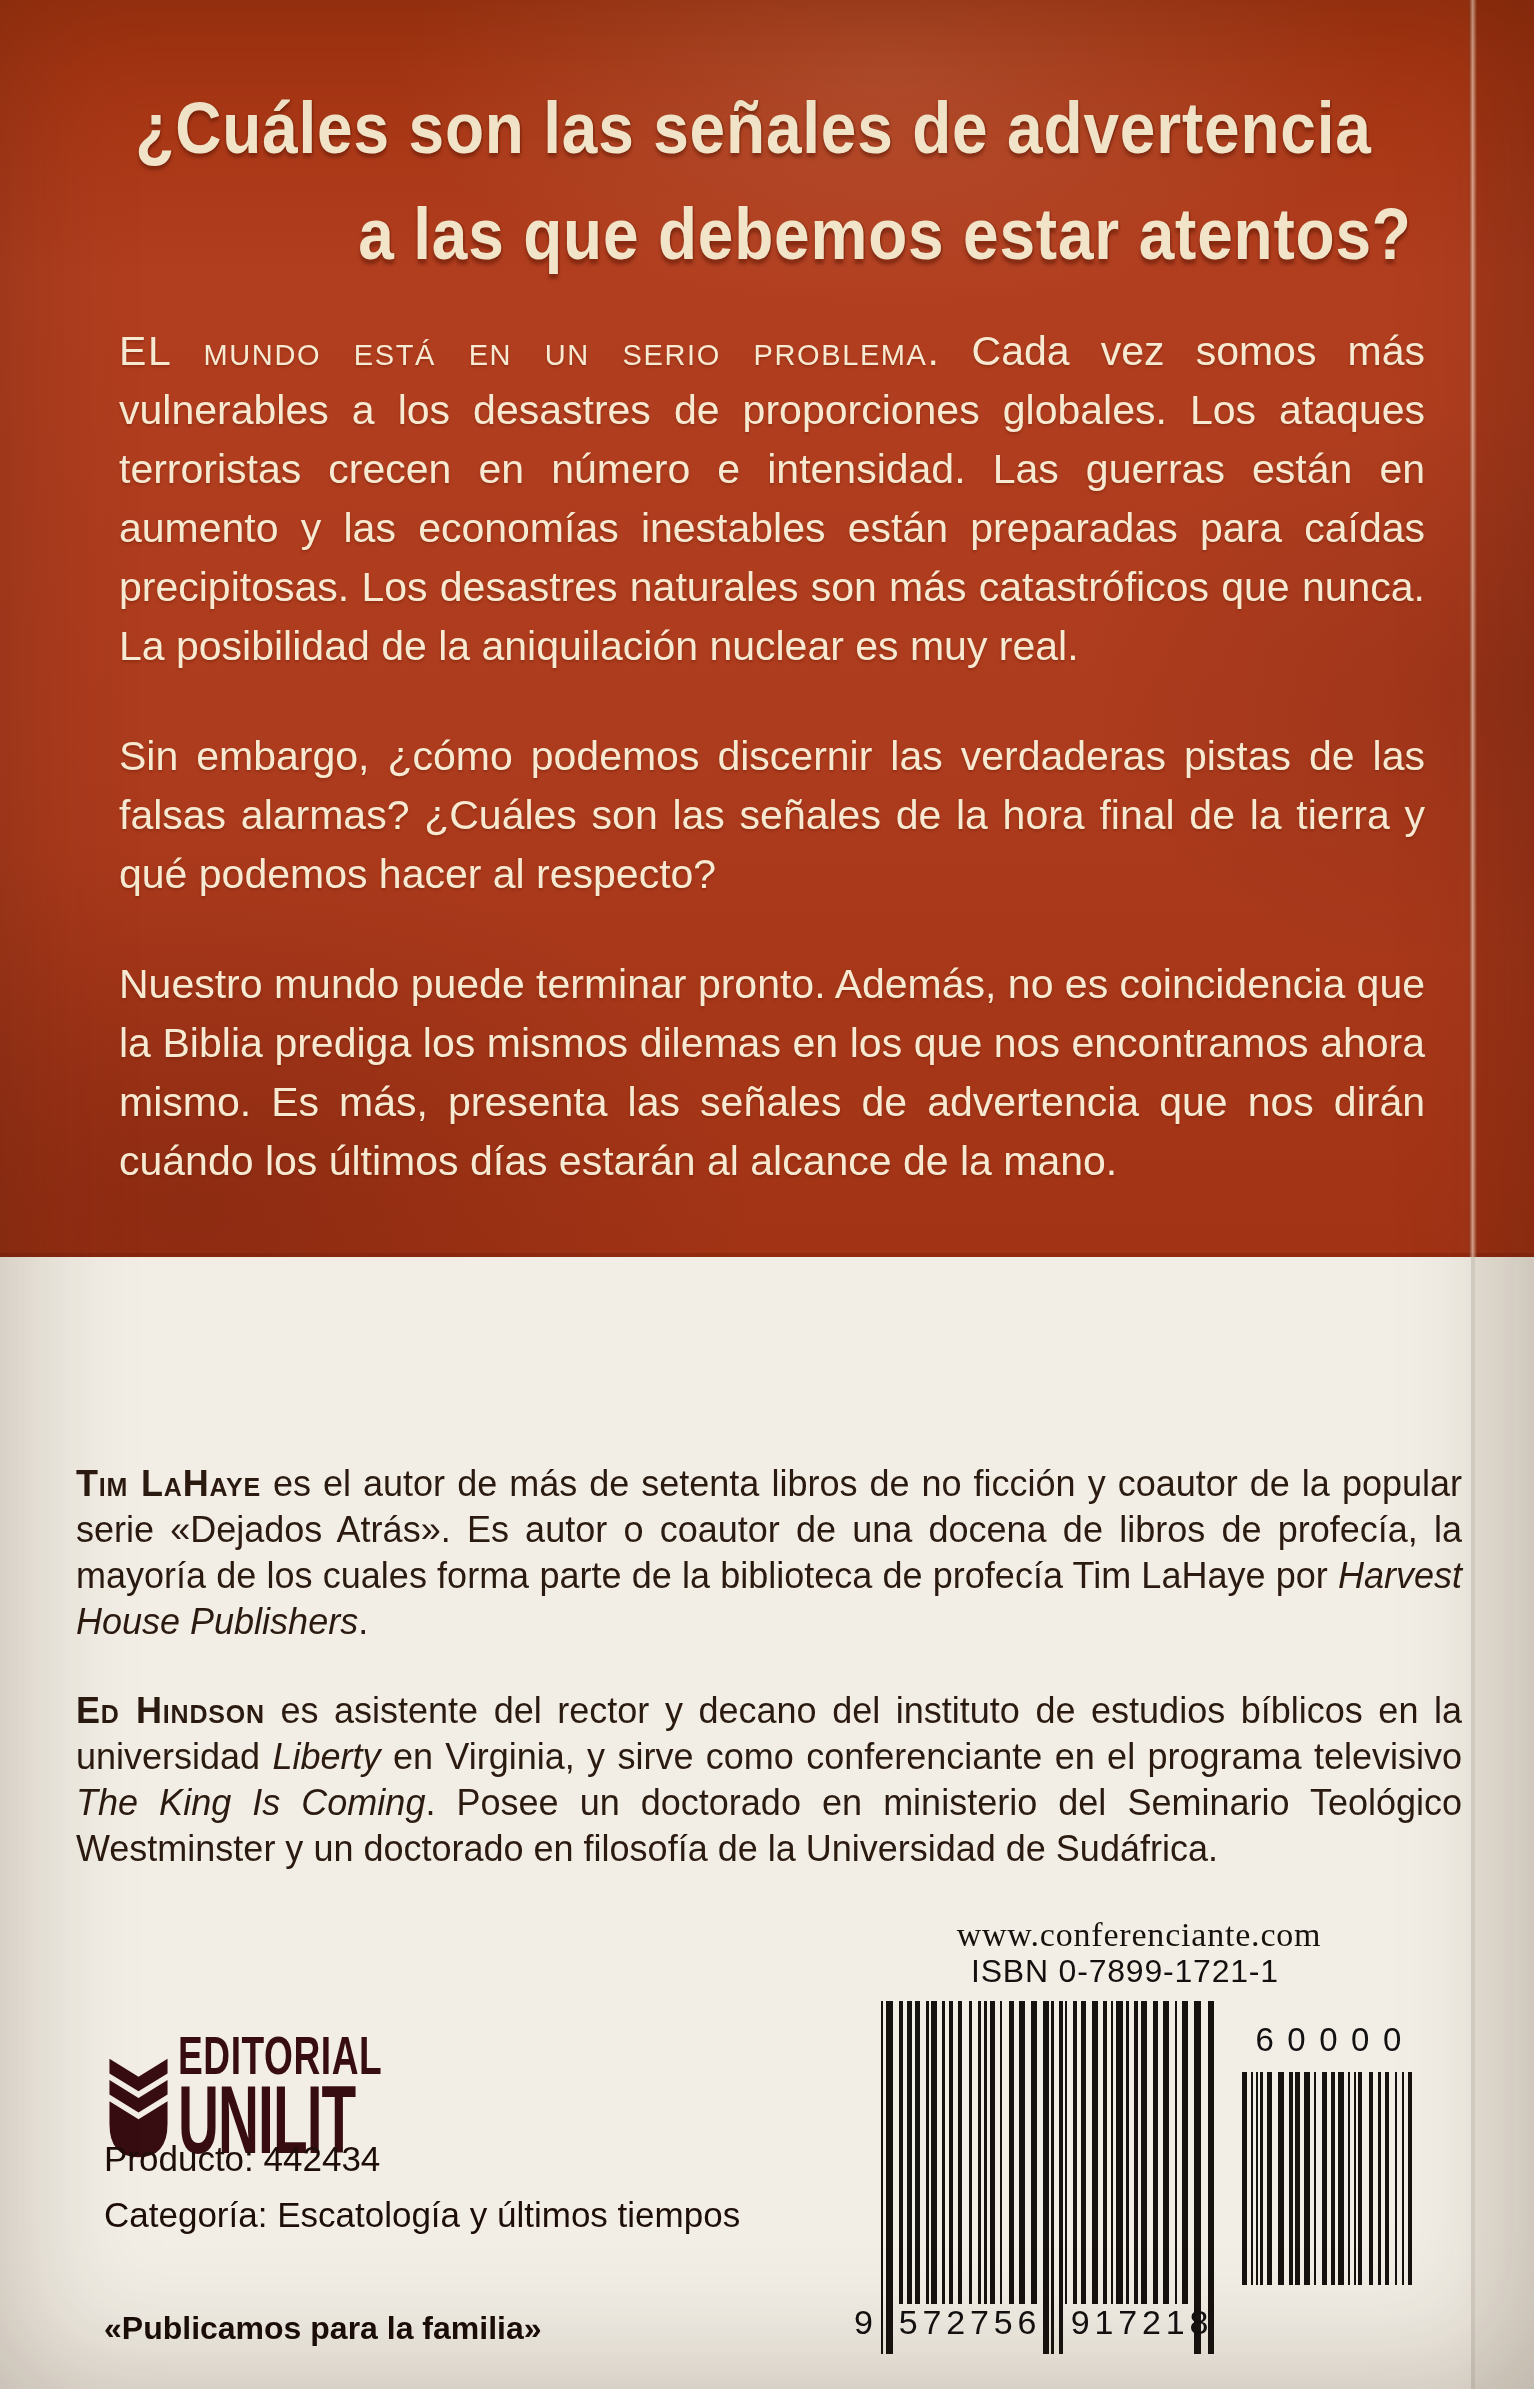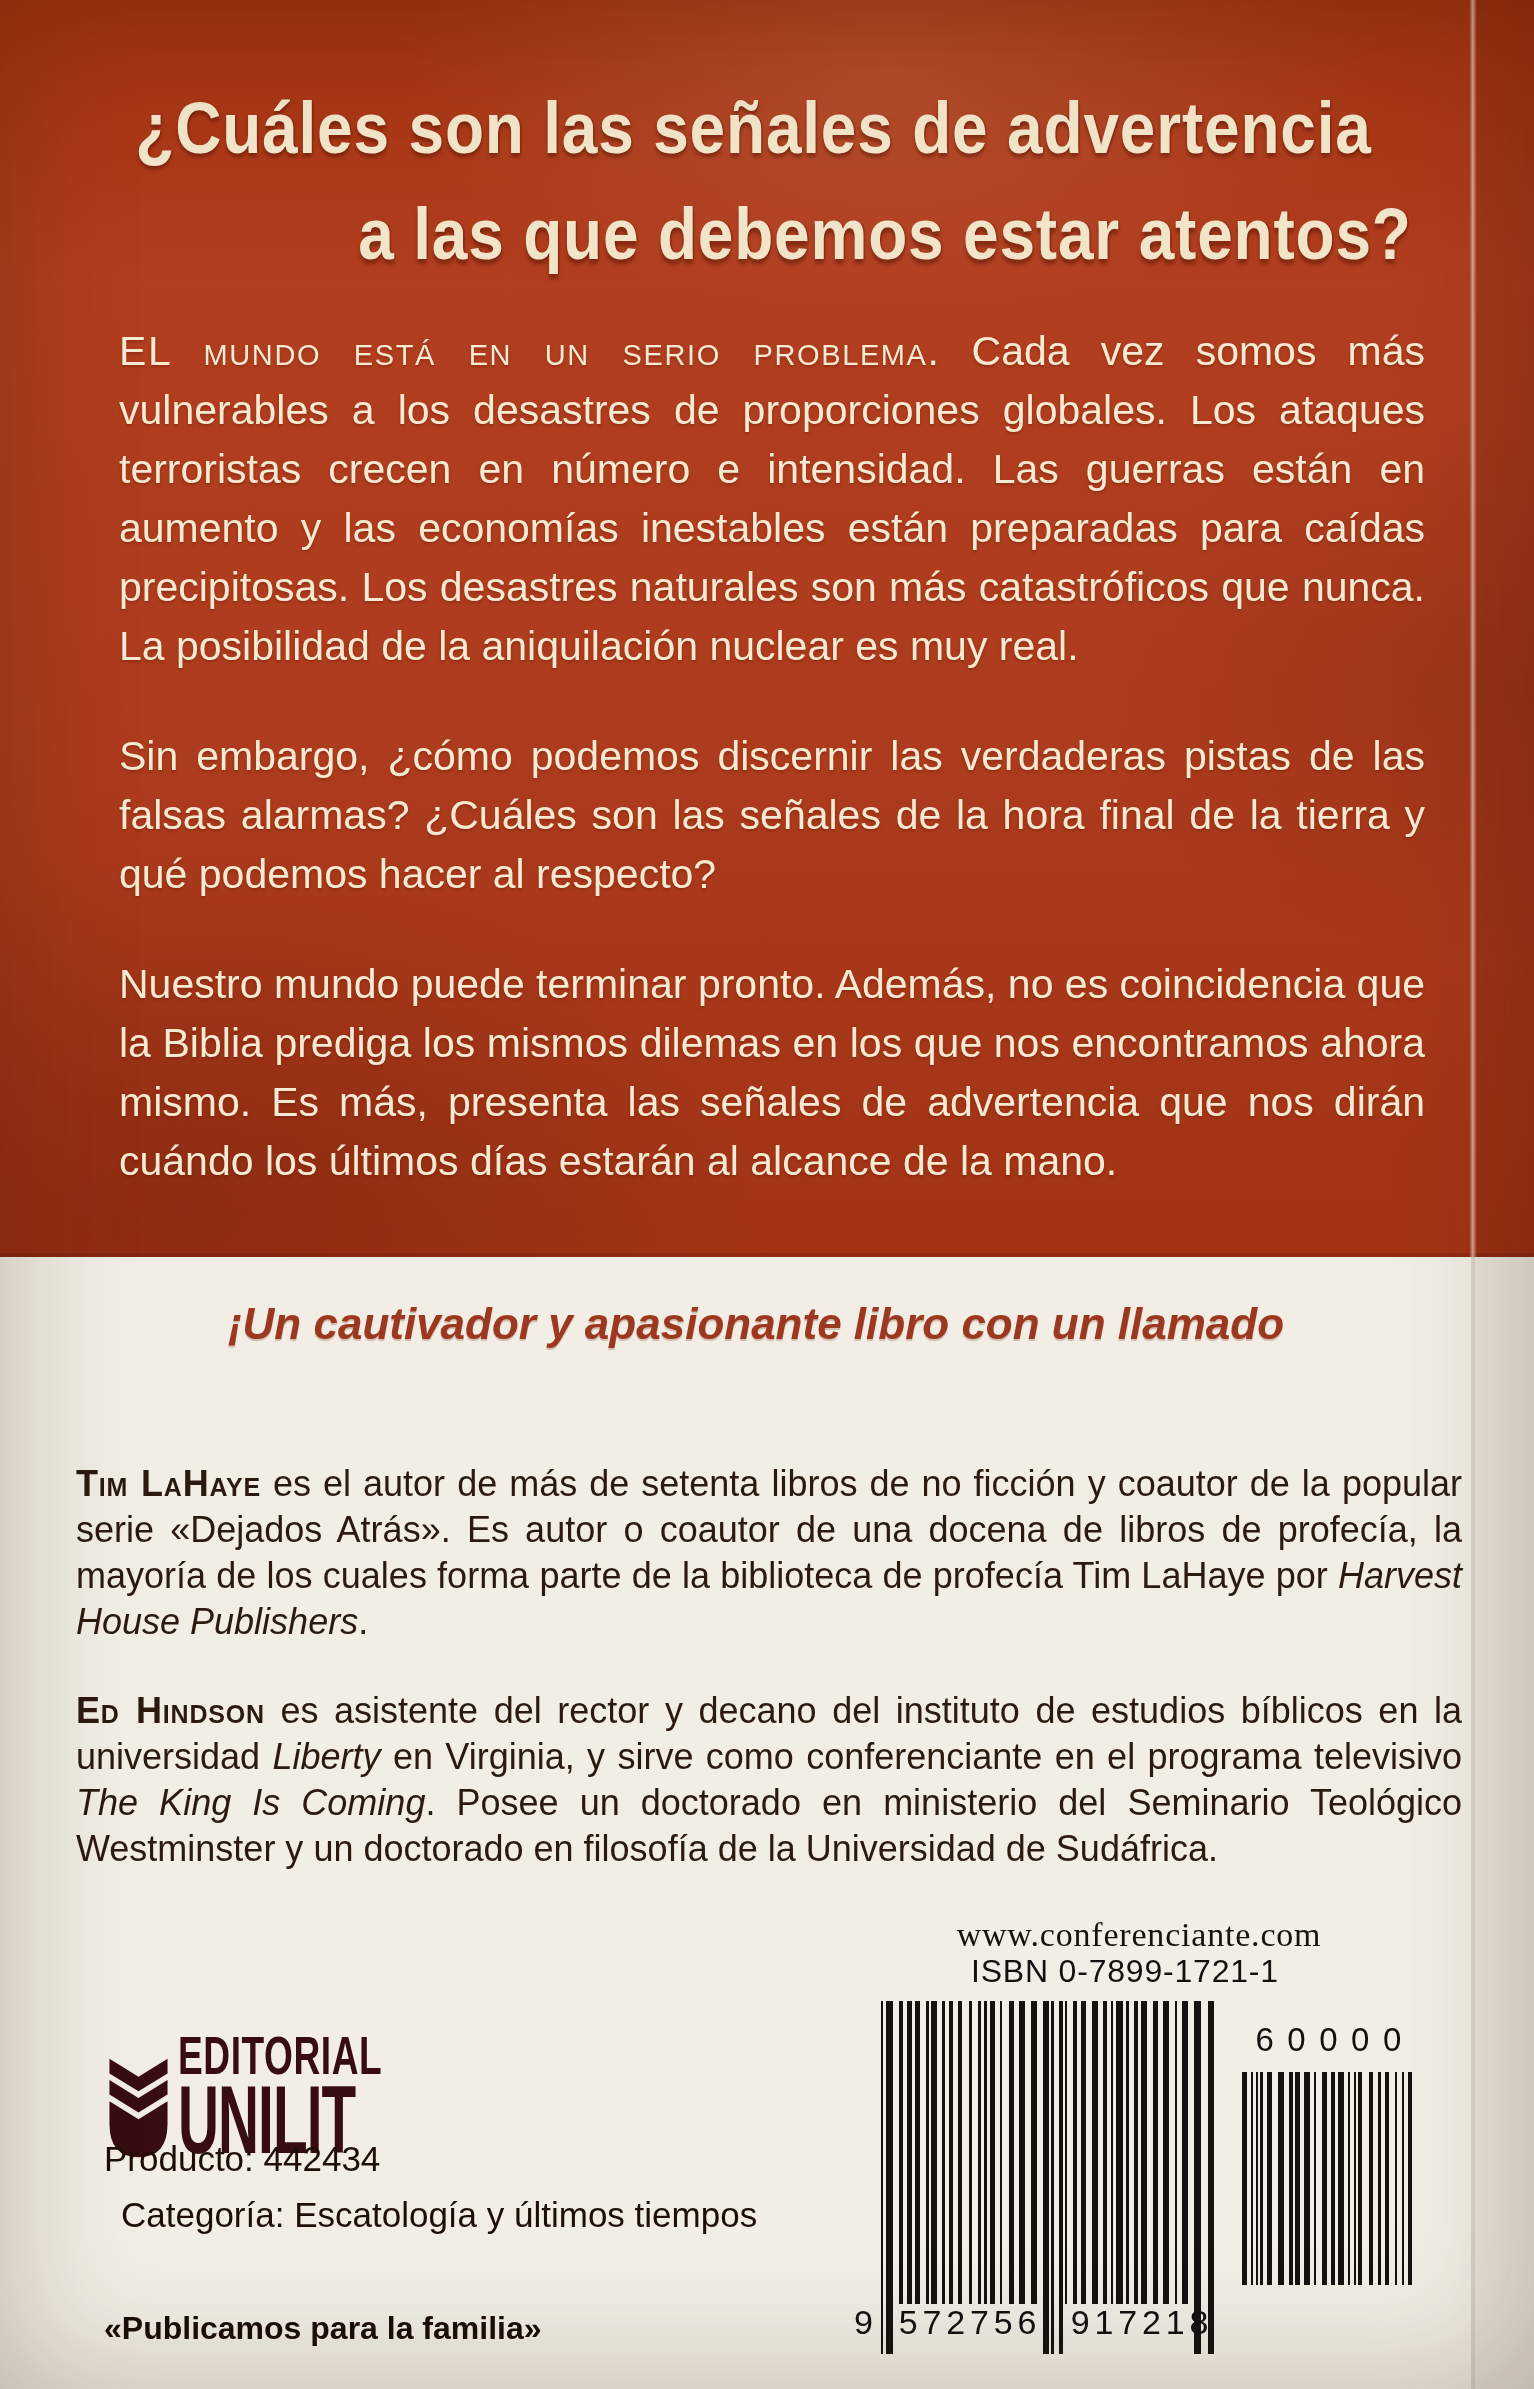--- a/index.html
+++ b/index.html
@@ -101,21 +101,21 @@
   .logo-icon{position:absolute;left:105px;top:2033px;width:67px;height:150px;color:var(--logo-maroon);}
   .logo-text{position:absolute;left:178px;top:2029px;color:var(--logo-maroon);}
   .logo-ed{font-weight:700;font-size:53px;line-height:53px;letter-spacing:0.8px;
     transform:scaleX(.70);transform-origin:0 0;white-space:nowrap;}
   .logo-unilit{font-weight:700;font-size:97px;line-height:86px;letter-spacing:-1.6px;margin-top:-4.8px;
     transform:scaleX(.585);transform-origin:0 0;white-space:nowrap;}
   .product,.category{
     position:absolute;left:104px;color:#1e0e08;font-size:35px;white-space:nowrap;
   }
   .product{top:2139px;}
-  .category{top:2195px;margin-left:17px;}
+  .category{top:2195px;}
   .slogan{
     position:absolute;left:104px;top:2310px;color:#1a0d08;
     font-size:32px;font-weight:700;white-space:nowrap;
   }
 </style>
 </head>
 <body>
 
 <div id="cover">
 
@@ -126,21 +126,20 @@
     <div class="line2">a las que debemos estar atentos?</div>
   </div>
 
   <div class="red-copy">
     <p><span class="seg-lead">EL mundo está en un serio problema.</span><span> Cada vez somos más vulnerables a los desastres de proporciones globales. Los ataques terroristas crecen en número e intensidad. Las guerras están en aumento y las economías inestables están preparadas para caídas precipitosas. Los desastres naturales son más catastróficos que nunca. La posibilidad de la aniquilación nuclear es muy real.</span></p>
     <p><span>Sin embargo, ¿cómo podemos discernir las verdaderas pistas de las falsas alarmas? ¿Cuáles son las señales de la hora final de la tierra y qué podemos hacer al respecto?</span></p>
     <p><span>Nuestro mundo puede terminar pronto. Además, no es coincidencia que la Biblia prediga los mismos dilemas en los que nos encontramos ahora mismo. Es más, presenta las señales de advertencia que nos dirán cuándo los últimos días estarán al alcance de la mano.</span></p>
   </div>
 
   <div class="quote">
-    <div>¡Un cautivador y apasionante libro con un llamado</div>
   </div>
 
   <div class="authors">
     <p><span class="seg-lead">Tim LaHaye</span><span> es el autor de más de setenta libros de no ficción y coautor de la popular serie «Dejados Atrás». Es autor o coautor de una docena de libros de profecía, la mayoría de los cuales forma parte de la biblioteca de profecía Tim LaHaye por </span><span class="seg-italic">Harvest House Publishers</span><span>.</span></p>
     <p><span class="seg-lead">Ed Hindson</span><span> es asistente del rector y decano del instituto de estudios bíblicos en la universidad </span><span class="seg-italic">Liberty</span><span> en Virginia, y sirve como conferenciante en el programa televisivo </span><span class="seg-italic">The King Is Coming</span><span>. Posee un doctorado en ministerio del Seminario Teológico Westminster y un doctorado en filosofía de la Universidad de Sudáfrica.</span></p>
   </div>
 
   <div class="website">www.conferenciante.com</div>
 
   <div class="isbn">ISBN 0-7899-1721-1</div>

